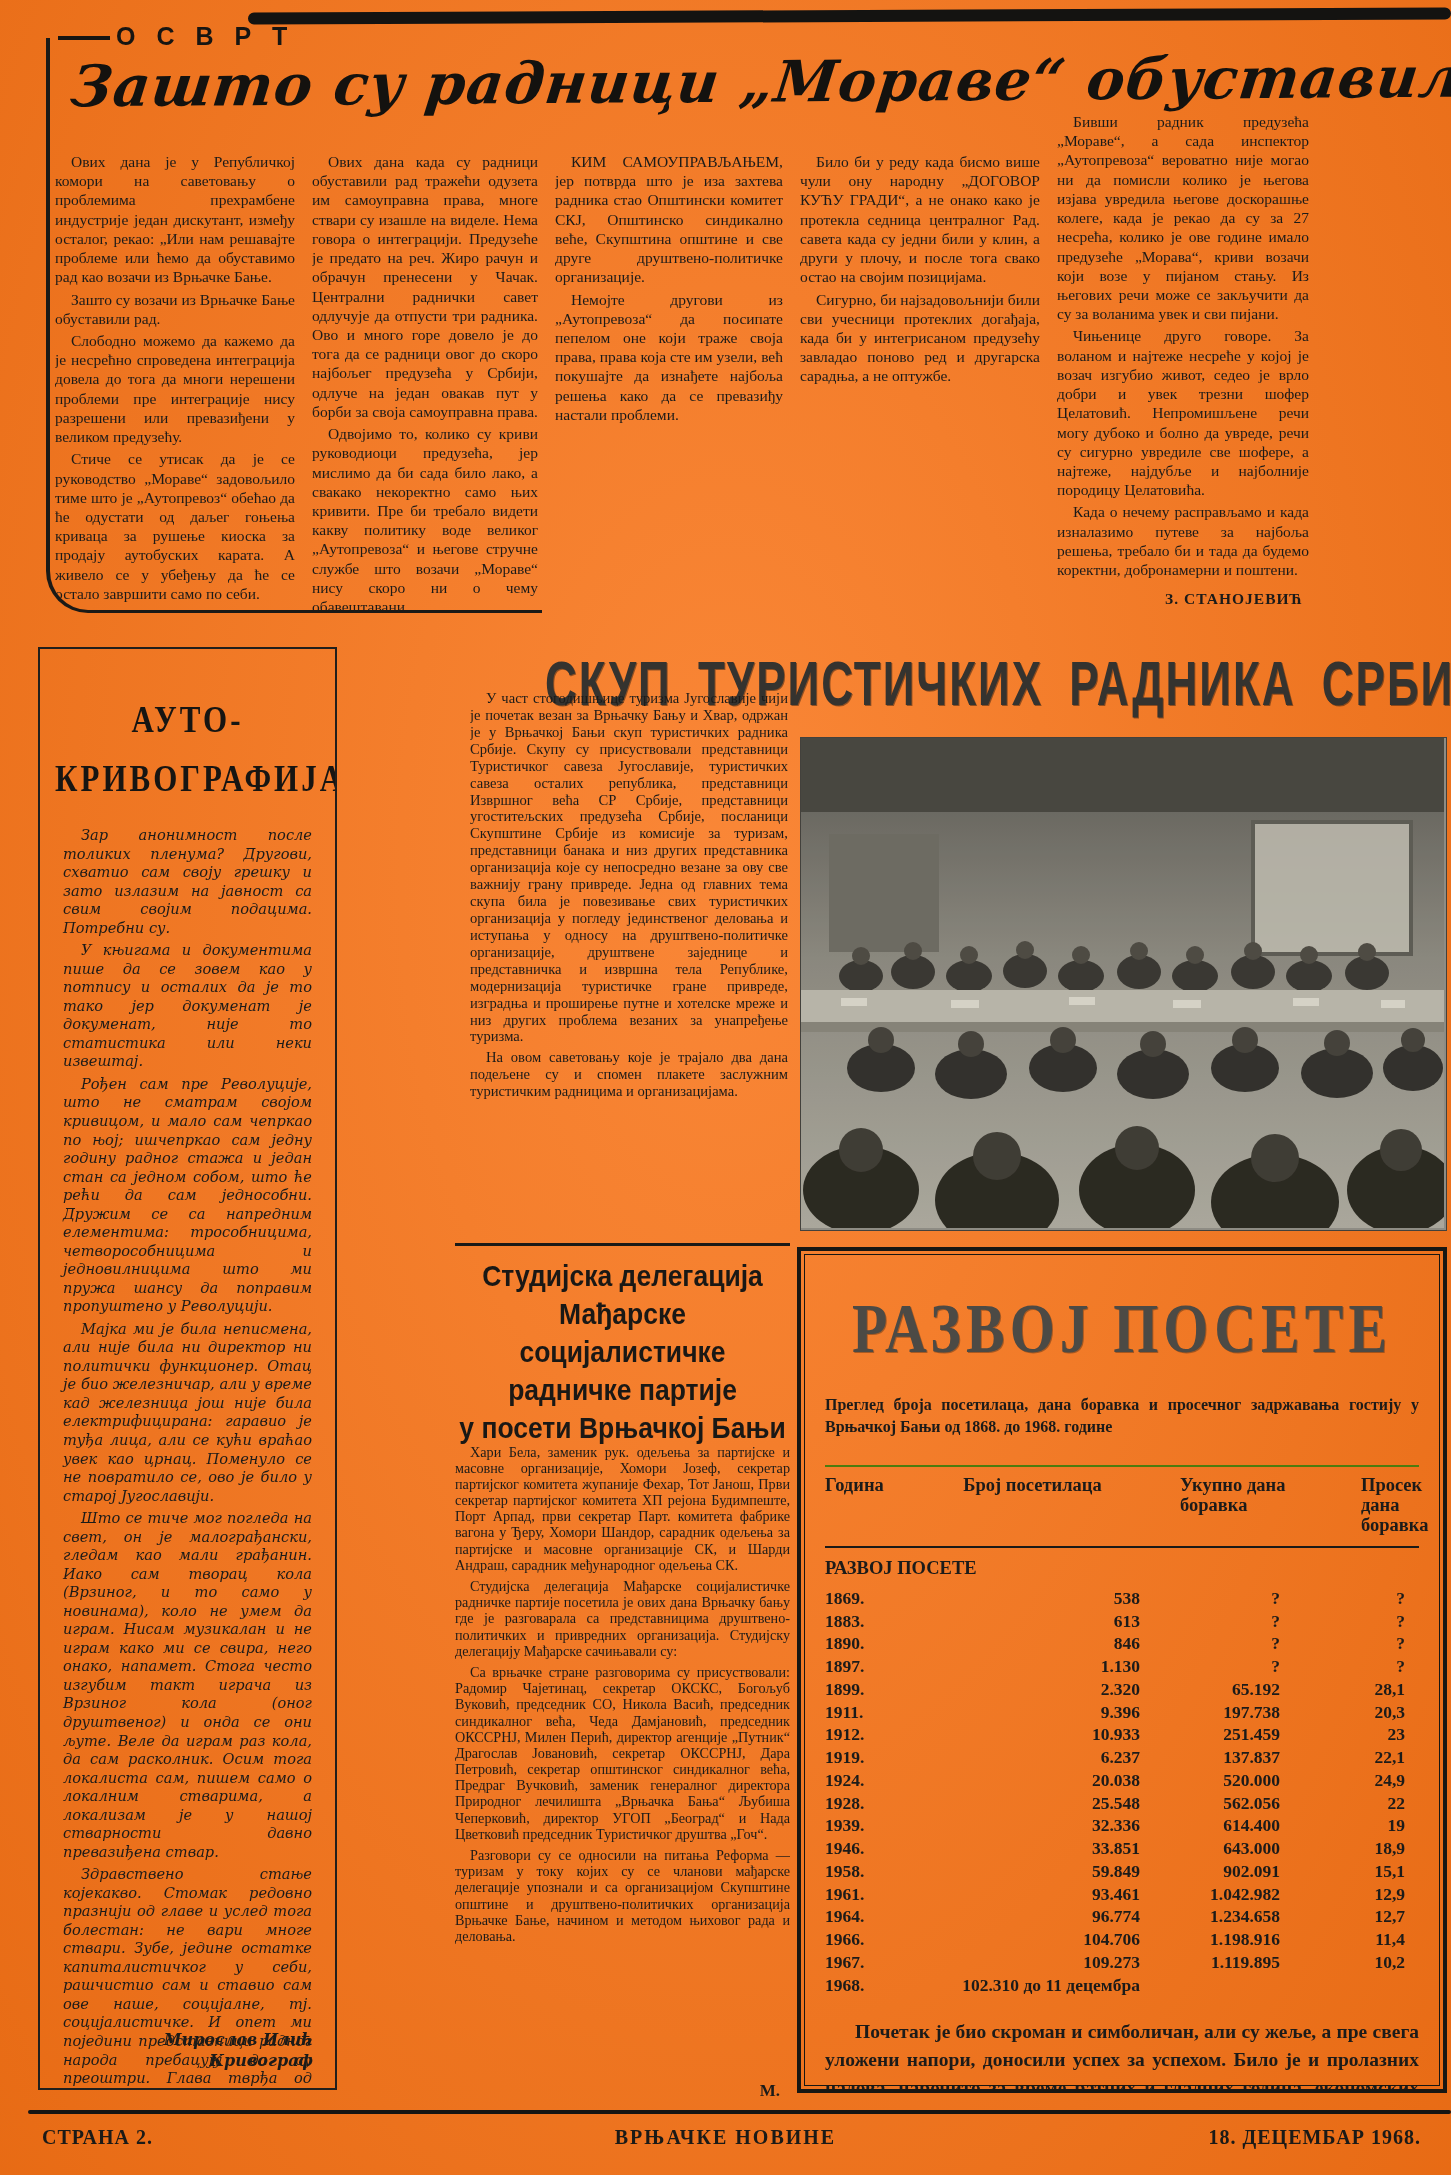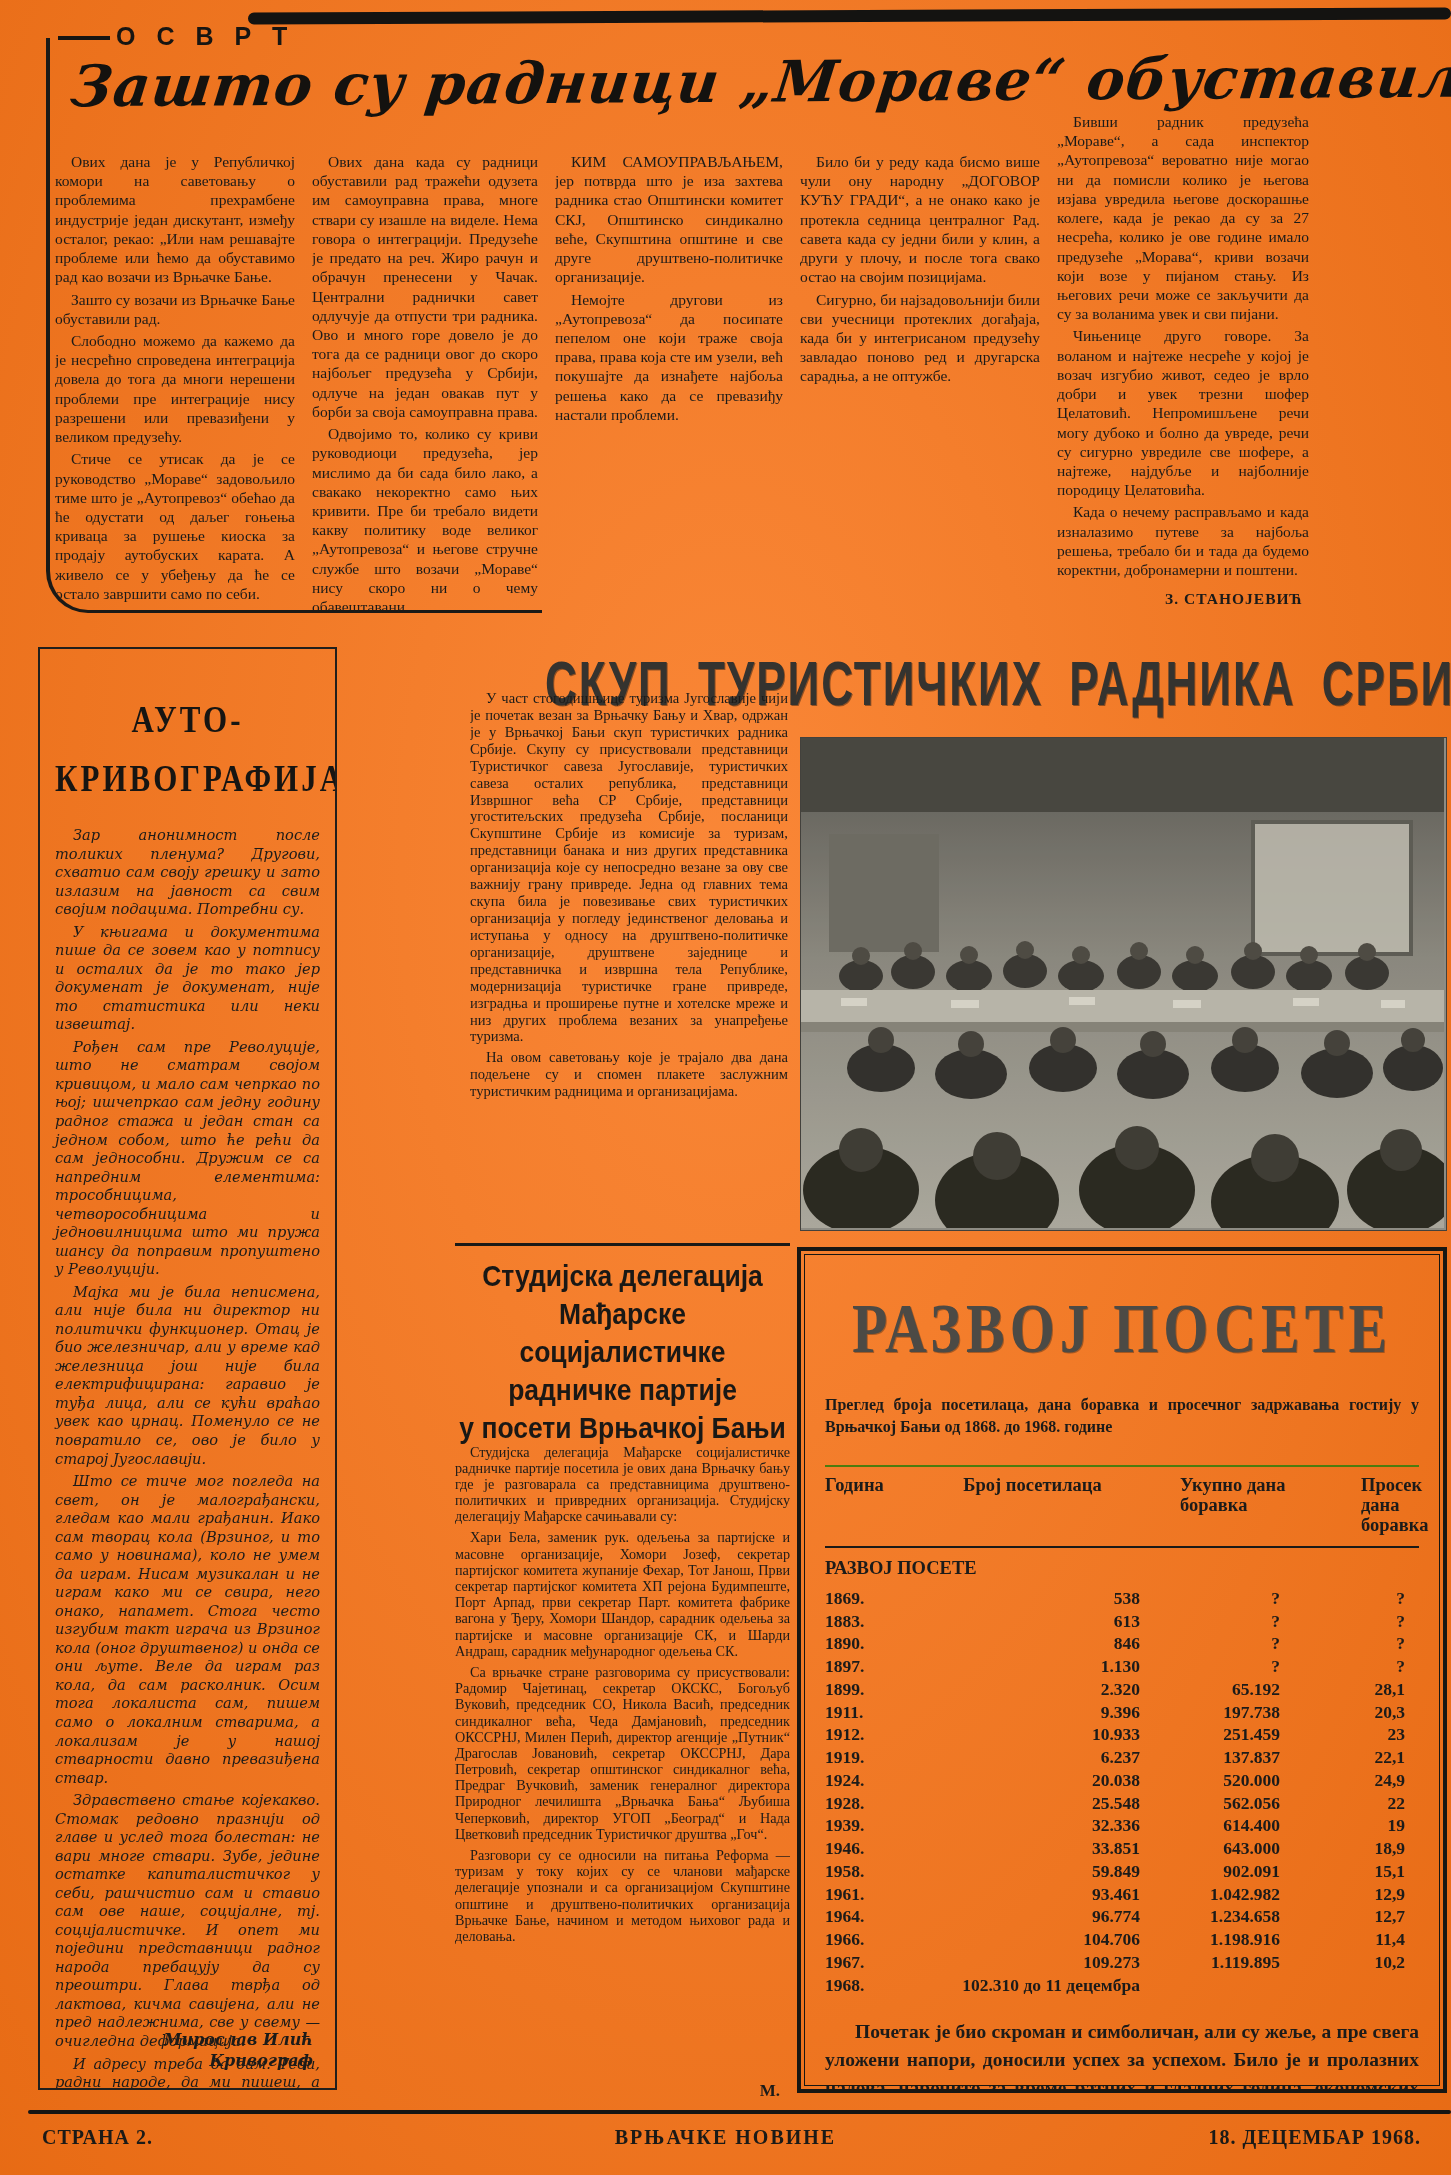--- a/index.html
+++ b/index.html
@@ -31,21 +31,21 @@
   .c5{width:252px;margin-top:-40px;}
   .sig-right{text-align:right;font-weight:700;letter-spacing:1px;margin-top:10px;padding-right:6px;}
   
   .auto-box{position:absolute;left:38px;top:647px;width:299px;height:1443px;
           border:2px solid #211f1c;padding:14px 15px 70px 15px;box-sizing:border-box;overflow:hidden;}
   .auto-title{margin-top:28px;text-align:center;font-family:"Liberation Serif",serif;
           font-weight:700;font-size:31px;letter-spacing:3px;line-height:1.5;
           transform:scaleY(1.25);transform-origin:top center;color:#171512;}
   .auto-body{margin-top:42px;font-family:"DejaVu Serif",serif;font-style:italic;
           font-size:14.6px;line-height:1.27;text-align:justify;}
-  .auto-body p{margin:0 0 4px;text-indent:18px;}
+  .auto-body p{margin:0 8px 4px;text-indent:18px;}
   .auto-sig{position:absolute;right:22px;bottom:16px;text-align:right;
           font-family:"DejaVu Serif",serif;font-style:italic;font-weight:700;font-size:16px;line-height:1.35;}
   
   .tour-headline{position:absolute;left:545px;top:648px;width:900px;
           font-family:"Liberation Sans",sans-serif;font-weight:700;font-size:44px;
           letter-spacing:2px;word-spacing:12px;color:#35332f;white-space:nowrap;
           transform:scaleY(1.42);transform-origin:top left;
           text-shadow:1px 1px 0 rgba(20,18,15,.45);}
   .tour-col{position:absolute;left:470px;top:690px;width:318px;height:518px;
           font-size:14.6px;line-height:1.16;text-align:justify;overflow:hidden;}
@@ -254,22 +254,22 @@
 
   <div class="hun">
     <div class="hun-headline">
 
     <div>Студијска делегација Мађарске</div>
         <div>социјалистичке радничке партије</div>
         <div>у посети Врњачкој Бањи</div>
       </div>
     <div class="hun-body">
 
-    <p>Студијска делегација Мађарске социјалистичке радничке партије посетила је ових дана Врњачку бању где је разговарала са представницима друштвено-политичких и привредних организација. Студијску делегацију Мађарске сачињавали су:</p>
-        <p>Хари Бела, заменик рук. одељења за партијске и масовне организације, Хомори Јозеф, секретар партијског комитета жупаније Фехар, Тот Јанош, Први секретар партијског комитета XП рејона Будимпеште, Порт Арпад, први секретар Парт. комитета фабрике вагона у Ђеру, Хомори Шандор, сарадник одељења за партијске и масовне организације СК, и Шарди Андраш, сарадник међународног одељења СК.</p>
+    <p>Хари Бела, заменик рук. одељења за партијске и масовне организације, Хомори Јозеф, секретар партијског комитета жупаније Фехар, Тот Јанош, Први секретар партијског комитета XП рејона Будимпеште, Порт Арпад, први секретар Парт. комитета фабрике вагона у Ђеру, Хомори Шандор, сарадник одељења за партијске и масовне организације СК, и Шарди Андраш, сарадник међународног одељења СК.</p>
+        <p>Студијска делегација Мађарске социјалистичке радничке партије посетила је ових дана Врњачку бању где је разговарала са представницима друштвено-политичких и привредних организација. Студијску делегацију Мађарске сачињавали су:</p>
         <p>Са врњачке стране разговорима су присуствовали: Радомир Чајетинац, секретар ОКСКС, Богољуб Вуковић, председник СО, Никола Васић, председник синдикалног већа, Чеда Дамјановић, председник ОКССРНЈ, Милен Перић, директор агенције „Путник“ Драгослав Јовановић, секретар ОКССРНЈ, Дара Петровић, секретар општинског синдикалног већа, Предраг Вучковић, заменик генералног директора Природног лечилишта „Врњачка Бања“ Љубиша Чеперковић, директор УГОП „Београд“ и Нада Цветковић председник Туристичког друштва „Гоч“.</p>
         <p>Разговори су се односили на питања Реформа — туризам у току којих су се чланови мађарске делегације упознали и са организацијом Скупштине општине и друштвено-политичких организација Врњачке Бање, начином и методом њиховог рада и деловања.</p>
       </div>
     <div class="hun-sig">М.</div>
   </div>
 
   <div class="visits-box">
     <div class="visits-title">РАЗВОЈ ПОСЕТЕ</div>
     <div class="visits-intro">Преглед броја посетилаца, дана боравка и просечног задржавања гостију у Врњачкој Бањи од 1868. до 1968. године</div>
     <div class="vtable">

